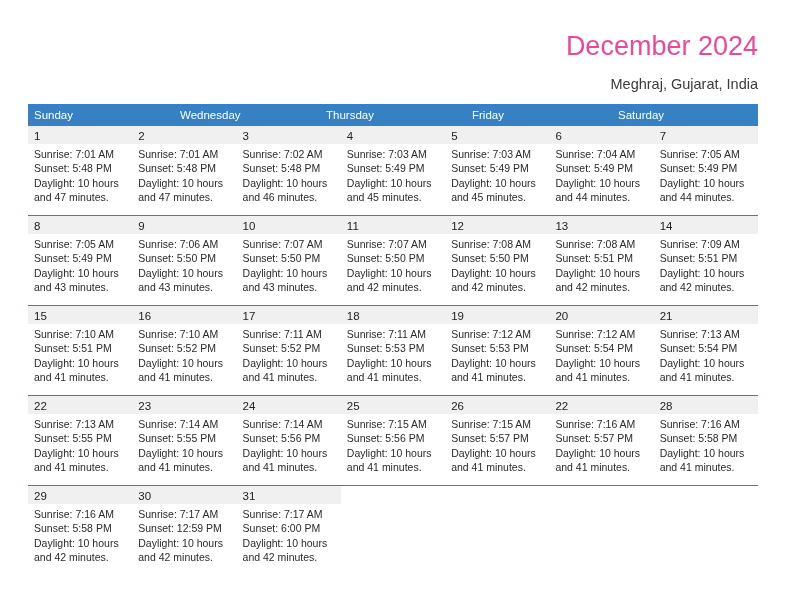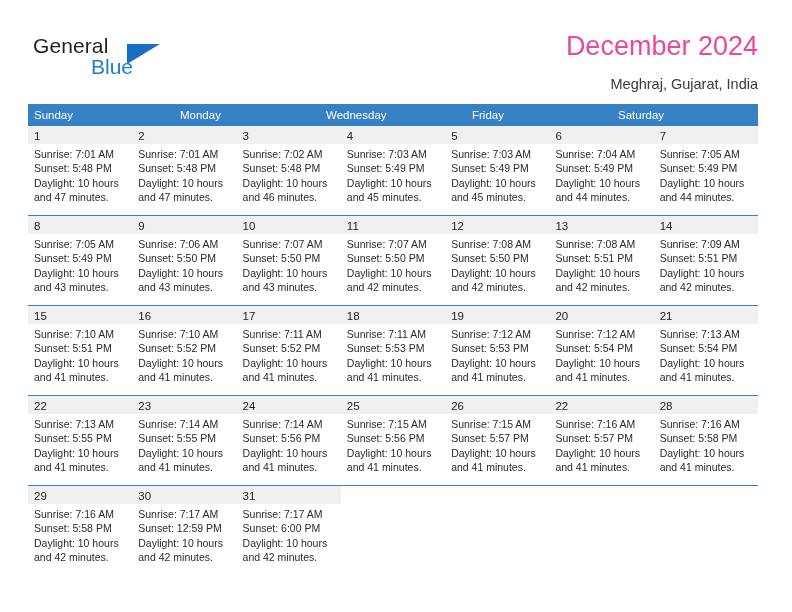--- a/index.html
+++ b/index.html
@@ -150,38 +150,33 @@
     white-space: nowrap;
   }
 </style>
 </head>
 <body>
 
 <div class="page">
 
   <div class="header">
 
-    <div class="logo">
-      <span class="logo-general">General</span>
-      <span class="logo-tri"></span>
-      <span class="logo-blue">Blue</span>
-    </div>
 
     <div class="title-block">
       <div class="cal-title">December 2024</div>
       <div class="cal-subtitle">Meghraj, Gujarat, India</div>
     </div>
 
   </div>
 
   <div class="calendar">
     <div class="weekday-row" id="weekday-row">
         <div class="weekday">Sunday</div>
-        <div class="weekday">Monday</div>
         <div class="weekday">Wednesday</div>
+        <div class="weekday">Thursday</div>
         <div class="weekday">Friday</div>
         <div class="weekday">Saturday</div>
       </div>
     <div id="weeks-container">
         <div class="week-row first">
           <div class="day-cell">
             <div class="day-num-band"><span class="day-num">1</span></div>
             <div class="day-info">
               <div class="info-line">Sunrise: 7:01 AM</div>
               <div class="info-line">Sunset: 5:48 PM</div>

